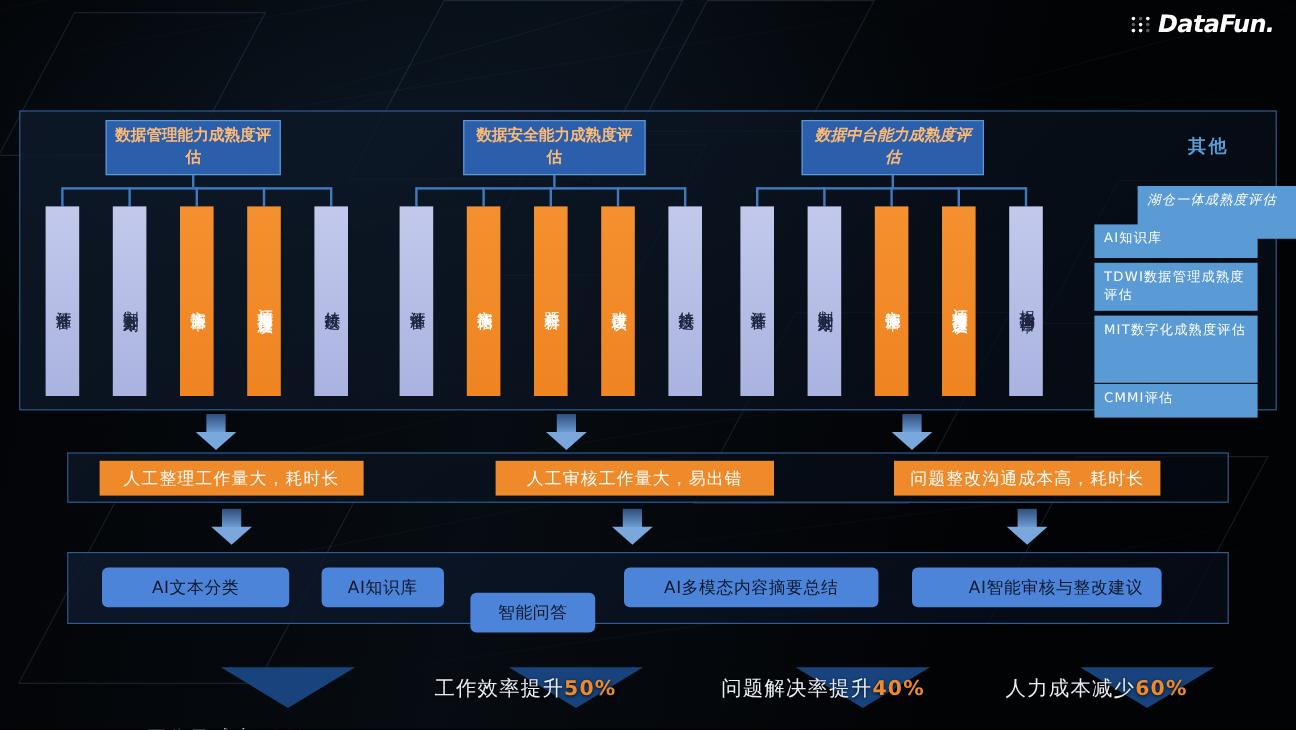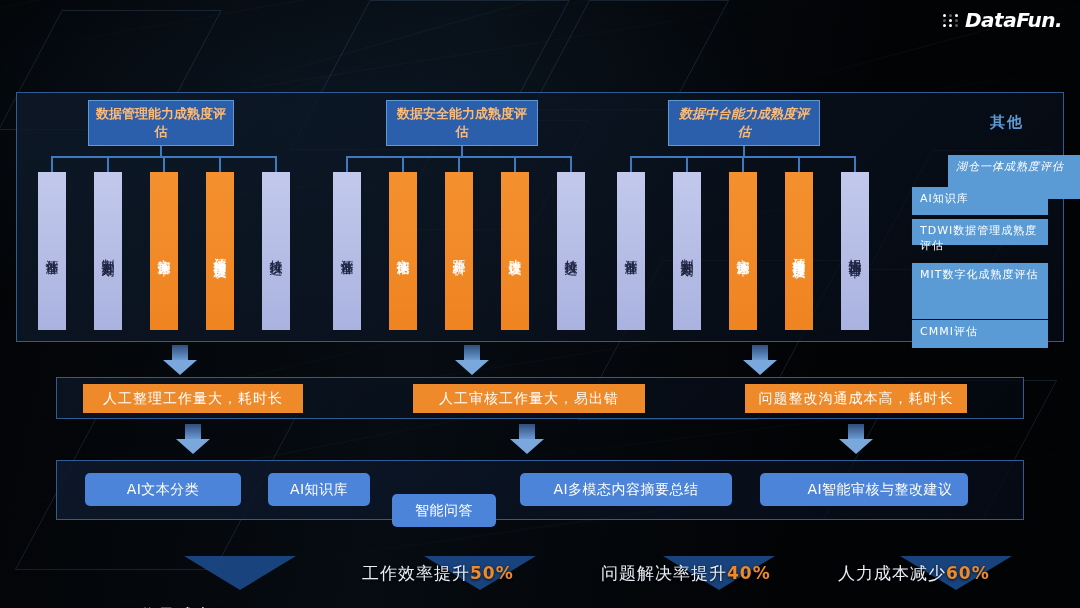--- a/index.html
+++ b/index.html
@@ -146,21 +146,21 @@
   
   #panel-ai {
     position: absolute; left: 56px; top: 460px; width: 968px; height: 60px;
     border: 1px solid #2f5d93;
     background: linear-gradient(135deg, rgba(14,26,46,0.85), rgba(6,12,24,0.75));
   }
   .ai-box {
     position: absolute;
     background: #4b84d8;
     border-radius: 5px;
-    color: #ffffff;
+    color: #0f172a;
     font-size: 14px;
     letter-spacing: 0.5px;
     display: flex; align-items: center; justify-content: center;
     z-index: 3;
   }
 
   
   .metric-arrow {
     position: absolute;
     width: 0; height: 0;
@@ -285,21 +285,21 @@
       <div class="tree-line" style="left: 686px; top: 156px; width: 2px; height: 16px;"></div>
       <div class="col blue" style="left: 673px; top: 172px; width: 28px; height: 158px;">制定方案计划</div>
       <div class="tree-line" style="left: 742px; top: 156px; width: 2px; height: 16px;"></div>
       <div class="col orange" style="left: 729px; top: 172px; width: 28px; height: 158px;">实施评审</div>
       <div class="tree-line" style="left: 798px; top: 156px; width: 2px; height: 16px;"></div>
       <div class="col orange" style="left: 785px; top: 172px; width: 28px; height: 158px;">评估报告与改进建议</div>
       <div class="tree-line" style="left: 854px; top: 156px; width: 2px; height: 16px;"></div>
       <div class="col blue" style="left: 841px; top: 172px; width: 28px; height: 158px;">报告沟通与评审</div>
       <div class="other-item" style="left: 948px; top: 155px; width: 136px; height: 44px; font-style: italic;">湖仓一体成熟度评估</div>
       <div class="other-item" style="left: 912px; top: 187px; width: 136px; height: 28px;">AI知识库</div>
-      <div class="other-item" style="left: 912px; top: 219px; width: 136px; height: 26px;">TDWI数据管理成熟度评估</div>
+      <div class="other-item" style="left: 912px; top: 219px; width: 136px; height: 40px;">TDWI数据管理成熟度评估</div>
       <div class="other-item" style="left: 912px; top: 263px; width: 136px; height: 56px;">MIT数字化成熟度评估</div>
       <div class="other-item" style="left: 912px; top: 307px; width: 136px; height: 28px; margin-top: 13px;">CMMI评估</div>
       <div class="arrow-down" style="left: 163px; top: 345px;">
         <div class="shaft"></div>
         <div class="head"></div>
       </div>
       <div class="arrow-down" style="left: 455px; top: 345px;">
         <div class="shaft"></div>
         <div class="head"></div>
       </div>

